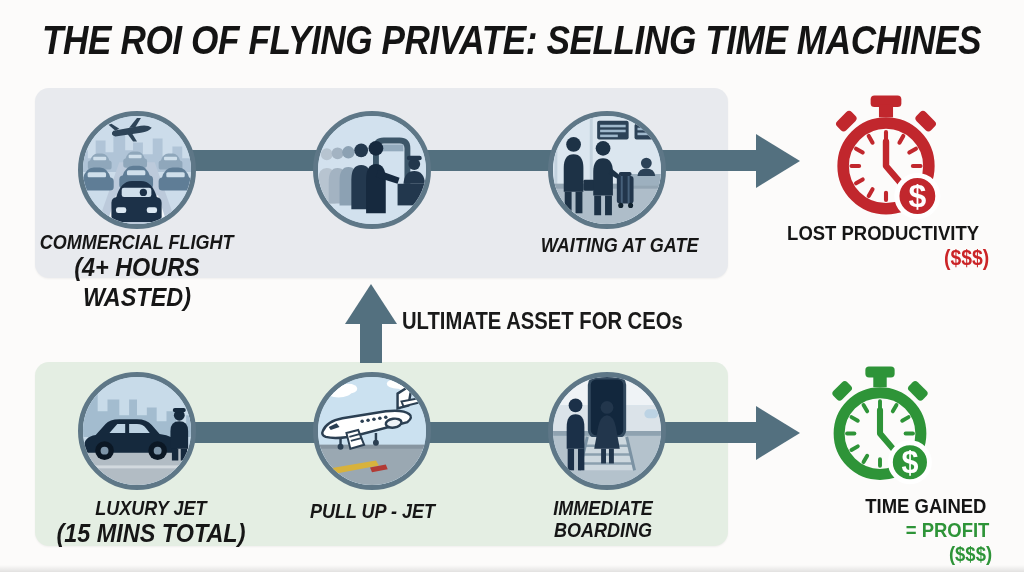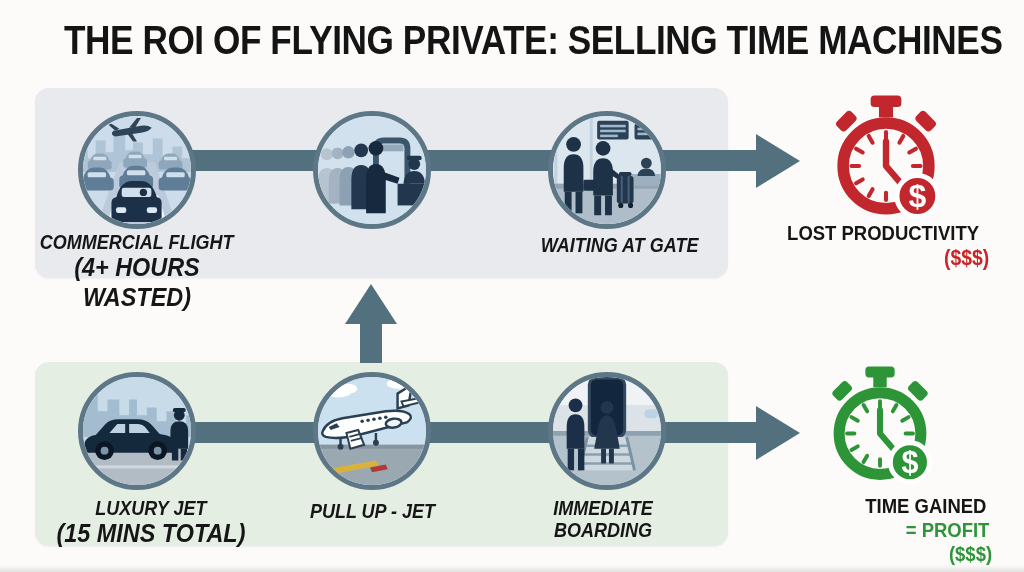--- a/index.html
+++ b/index.html
@@ -6,22 +6,22 @@
   .stage{
     position:relative;width:1024px;height:572px;overflow:hidden;
     background:#fcfbfa;
     font-family:"Liberation Sans","DejaVu Sans",sans-serif;
     color:#181818;
   }
   .cond{display:inline-block;transform:scaleX(.88);transform-origin:center;white-space:nowrap;}
   .condw{display:inline-block;transform:scaleX(.9);transform-origin:center;}
   .title{
     position:absolute;top:14px;left:0;width:100%;height:52px;
-    display:flex;align-items:center;justify-content:flex-start;
-    font-weight:bold;font-size:40px;letter-spacing:-.5px;color:#141414;
+    display:flex;align-items:center;justify-content:center;
+    font-weight:bold;font-size:40px;letter-spacing:-.5px;color:#141414;font-style:italic;
   }
   .panel{position:absolute;left:35px;width:693px;border-radius:14px;box-shadow:0 1px 2px rgba(0,0,0,.05);}
   .panel.top{top:88px;height:190px;background:#e8eaee;}
   .panel.bottom{top:362px;height:184px;background:#e4eee3;}
   .hline{position:absolute;left:140px;width:618px;height:21px;background:#53707f;}
   .hline.t{top:150px;}
   .hline.b{top:422px;}
   .ahead{position:absolute;width:0;height:0;border-top:27px solid transparent;border-bottom:27px solid transparent;border-left:44px solid #53707f;}
   .ahead.t{left:756px;top:134px;}
   .ahead.b{left:756px;top:406px;}
@@ -362,20 +362,23 @@
   </div>
   <div class="steplabel sl5">
     <div class="l1"><span class="condw">PULL UP - JET</span></div>
   </div>
   <div class="steplabel sl6">
     <span class="condw">IMMEDIATE BOARDING</span>
   </div>
 
   <div class="upshaft"></div>
   <div class="uphead"></div>
+  <div class="divlabel">
+    <span class="cond">ULTIMATE ASSET FOR CEOs</span>
+  </div>
 
   <div class="stopwatch red">
     <svg viewBox="0 0 100 100">
         <use href="#sw"></use>
       </svg>
   </div>
   <div class="outcome out-top">
     <div class="name"><span class="cond">LOST PRODUCTIVITY</span></div>
     <div class="amt-red"><span class="cond">($$$)</span></div>
   </div>

